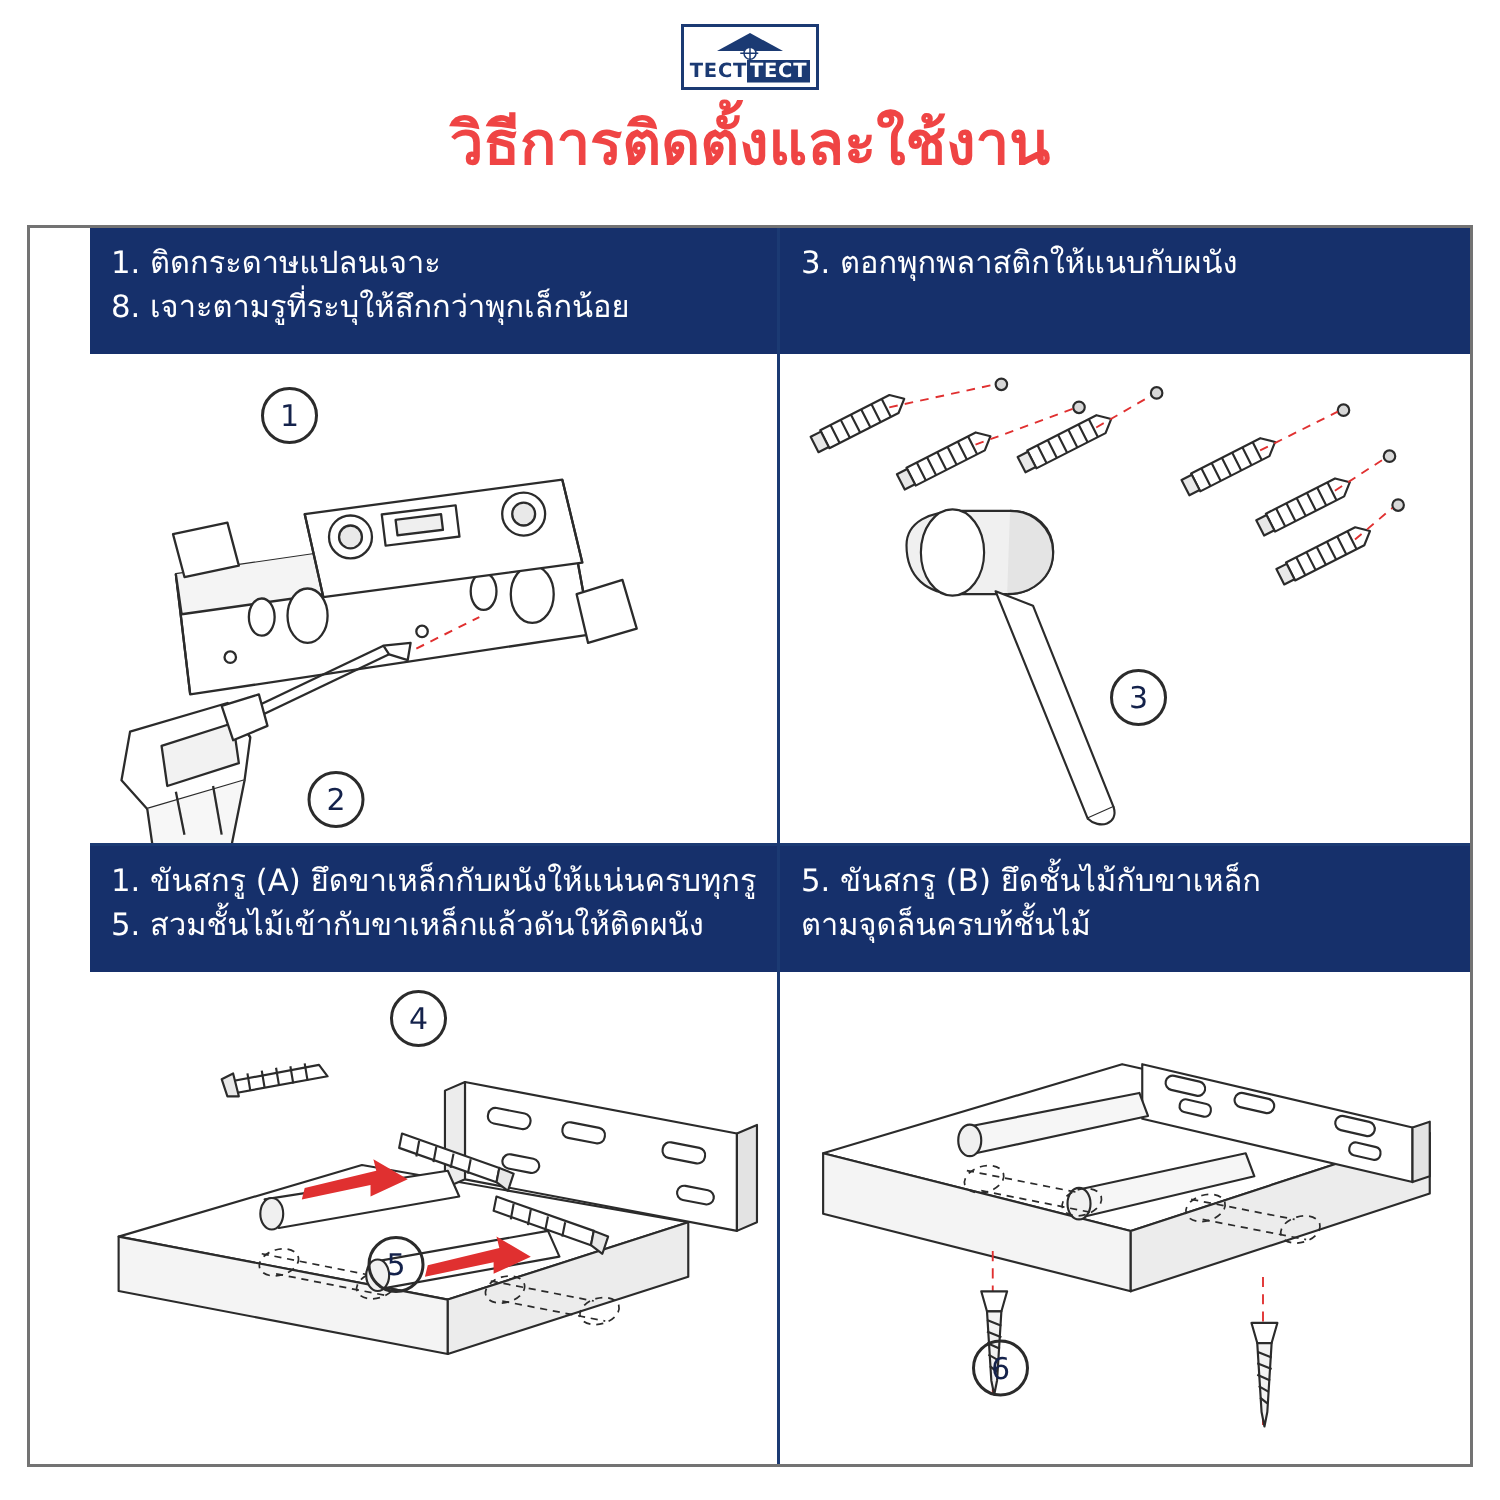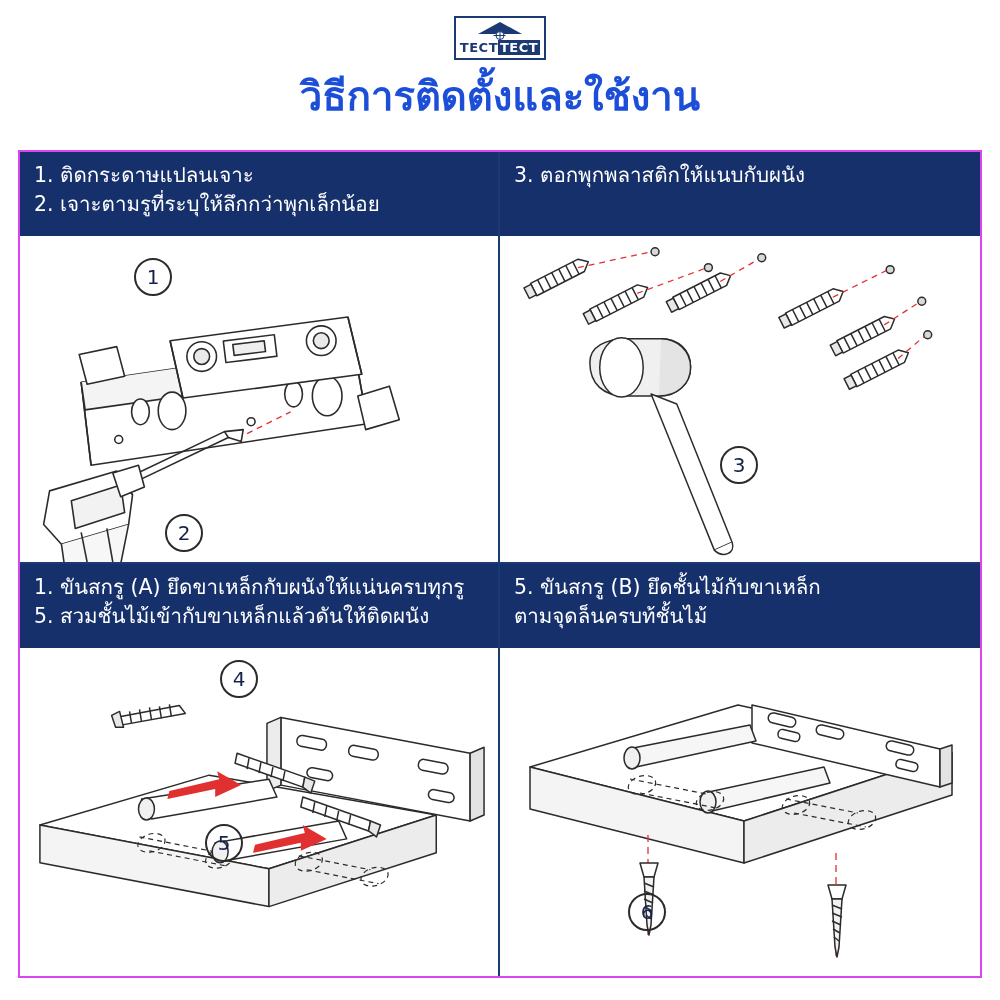--- a/index.html
+++ b/index.html
@@ -89,36 +89,37 @@
 
   
   .title {
     position: absolute;
     top: 72px;
     left: 0;
     width: 1000px;
     text-align: center;
     font-size: 40px;
     font-weight: bold;
-    color: #1d4ed8;
+    color: #ef4444;
     line-height: 1.2;
   }
 
   
   .grid {
     position: absolute;
     top: 150px;
     left: 18px;
     width: 964px;
     height: 828px;
-    border: 2px solid #d946ef;
+    border: 2px solid #737373;
     box-sizing: border-box;
     display: grid;
     grid-template-columns: 1fr 1fr;
     grid-template-rows: 1fr 1fr;
+    padding-left: 40px;
   }
   .cell {
     position: relative;
     box-sizing: border-box;
     overflow: hidden;
   }
   .cell.b-right { border-right: 2px solid #1b3a73; }
   .cell.b-bottom { border-bottom: 2px solid #1b3a73; }
 
   .cap {
@@ -168,21 +169,21 @@
     </div>
   </div>
 
   <div class="title">วิธีการติดตั้งและใช้งาน</div>
 
   <div class="grid">
 
     <div class="cell b-right b-bottom">
       <div class="cap two">
         <span class="line">1. ติดกระดาษแปลนเจาะ</span>
-        <span class="line">2. เจาะตามรูที่ระบุให้ลึกกว่าพุกเล็กน้อย</span>
+        <span class="line">8. เจาะตามรูที่ระบุให้ลึกกว่าพุกเล็กน้อย</span>
       </div>
       <div class="art">
         <svg viewBox="0 0 480 330" preserveAspectRatio="xMidYMid meet">
           <g fill="none" stroke="#2b2b2b" stroke-width="1.6" stroke-linejoin="round">
 
             <path d="M60 148 L335 108 L350 190 L70 232 Z" fill="#ffffff"></path>
             <path d="M60 148 L70 232"></path>
             <path d="M335 108 L350 190"></path>
             <path d="M60 148 L64 176 L340 137 L335 108" fill="#f4f4f4"></path>
 

